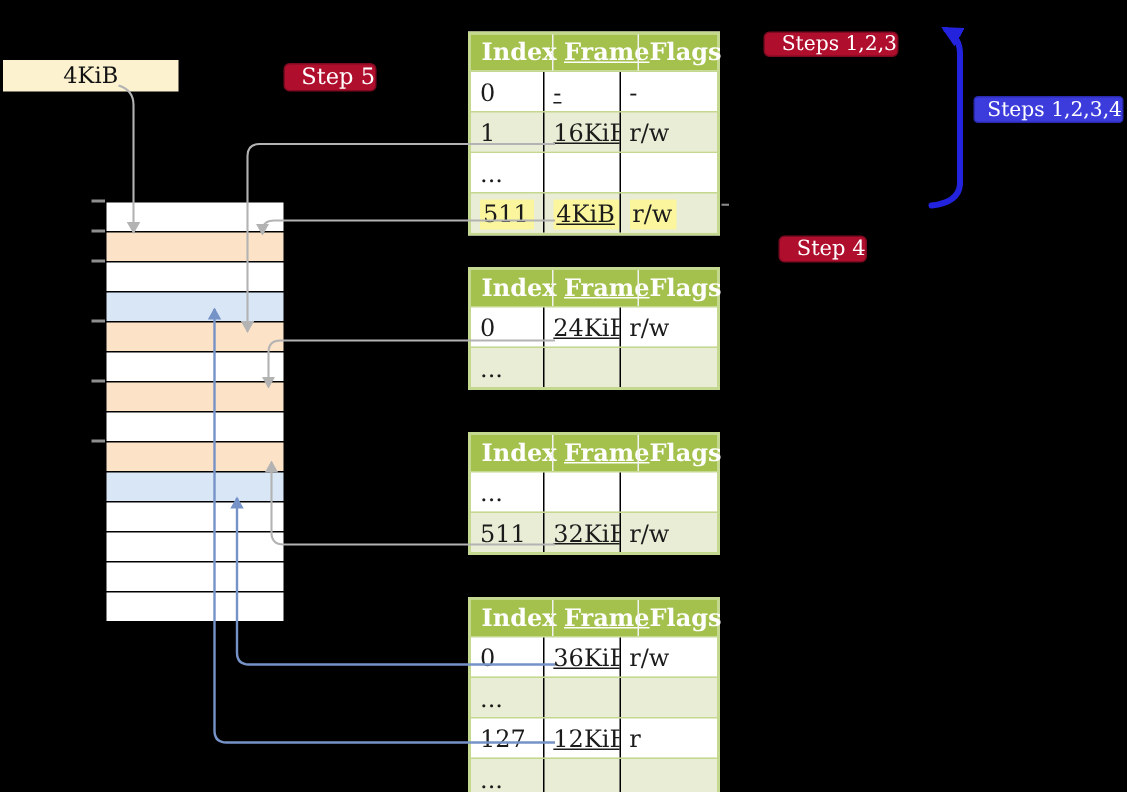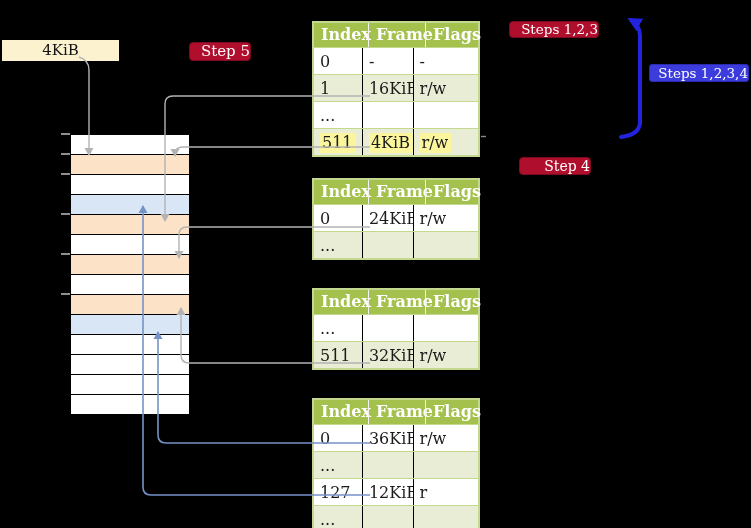--- a/index.html
+++ b/index.html
@@ -16,21 +16,21 @@
   }
   .badge {
     position:absolute; color:#fff; text-align:right; white-space:nowrap;
     border-radius:4px; box-sizing:border-box;
   }
   .badge.red  { background: var(--badge-red);  border:1px solid #7d0a20; }
   .badge.blue { background: var(--badge-blue); border:1px solid #2b2bb2; border-radius:3px;margin-top:44px; }
   .step0     { left:189px; top:42px;  width:62px;  height:19px; font-size:15px;   line-height:17px; }
   .steps123  { left:509px; top:21px;  width:90px;  height:17px; font-size:13.5px; line-height:15px; }
   .steps1234 { left:649px; top:20px;  width:100px; height:18px; font-size:13.5px; line-height:16px; }
-  .step4     { left:519px; top:157px; width:72px;  height:18px; font-size:14px;   line-height:16px; }
+  .step4     { left:519px; top:157px; width:59px;  height:18px; font-size:14px;   line-height:16px; }
   
   .memory {
     position:absolute; left:70px; top:134px; width:120px;
     background:#000; border:1px solid #000; box-sizing:border-box;
   }
   .mrow { height:19px; margin-bottom:1px; }
   .mrow:last-child { margin-bottom:0; }
   .mrow.free  { background: var(--frame-free); }
   .mrow.table { background: var(--frame-table); }
   .mrow.page  { background: var(--frame-page); }
@@ -47,21 +47,21 @@
   }
   .hcell + .hcell { border-left:1px solid #f2f2f2; }
   .trow  { display:flex; height:26px; border-top:1px solid var(--border-green); }
   .trow:first-of-type { border-top:none; }
   .trow.shade { background: var(--table-shade); }
   .tcell {
     font-size:16px; line-height:22px; padding:3px 0 0 6px;
     box-sizing:border-box; color:#1b1b1b; overflow:hidden; white-space:nowrap;
   }
   .c0 { width:54px; }
-  .c1 { width:57px; }
+  .c1 { width:57px;text-decoration:underline; }
   .c2 { width:74px; }
   .tcell.c1, .tcell.c2 { border-left:1px solid #000; }
   .hl { background: var(--highlight); padding:0 3px 1px 2px; }
   
   .overlay { position:absolute; left:0; top:0; pointer-events:none; }
 </style>
 </head>
 <body>
 
 <div class="canvas">

